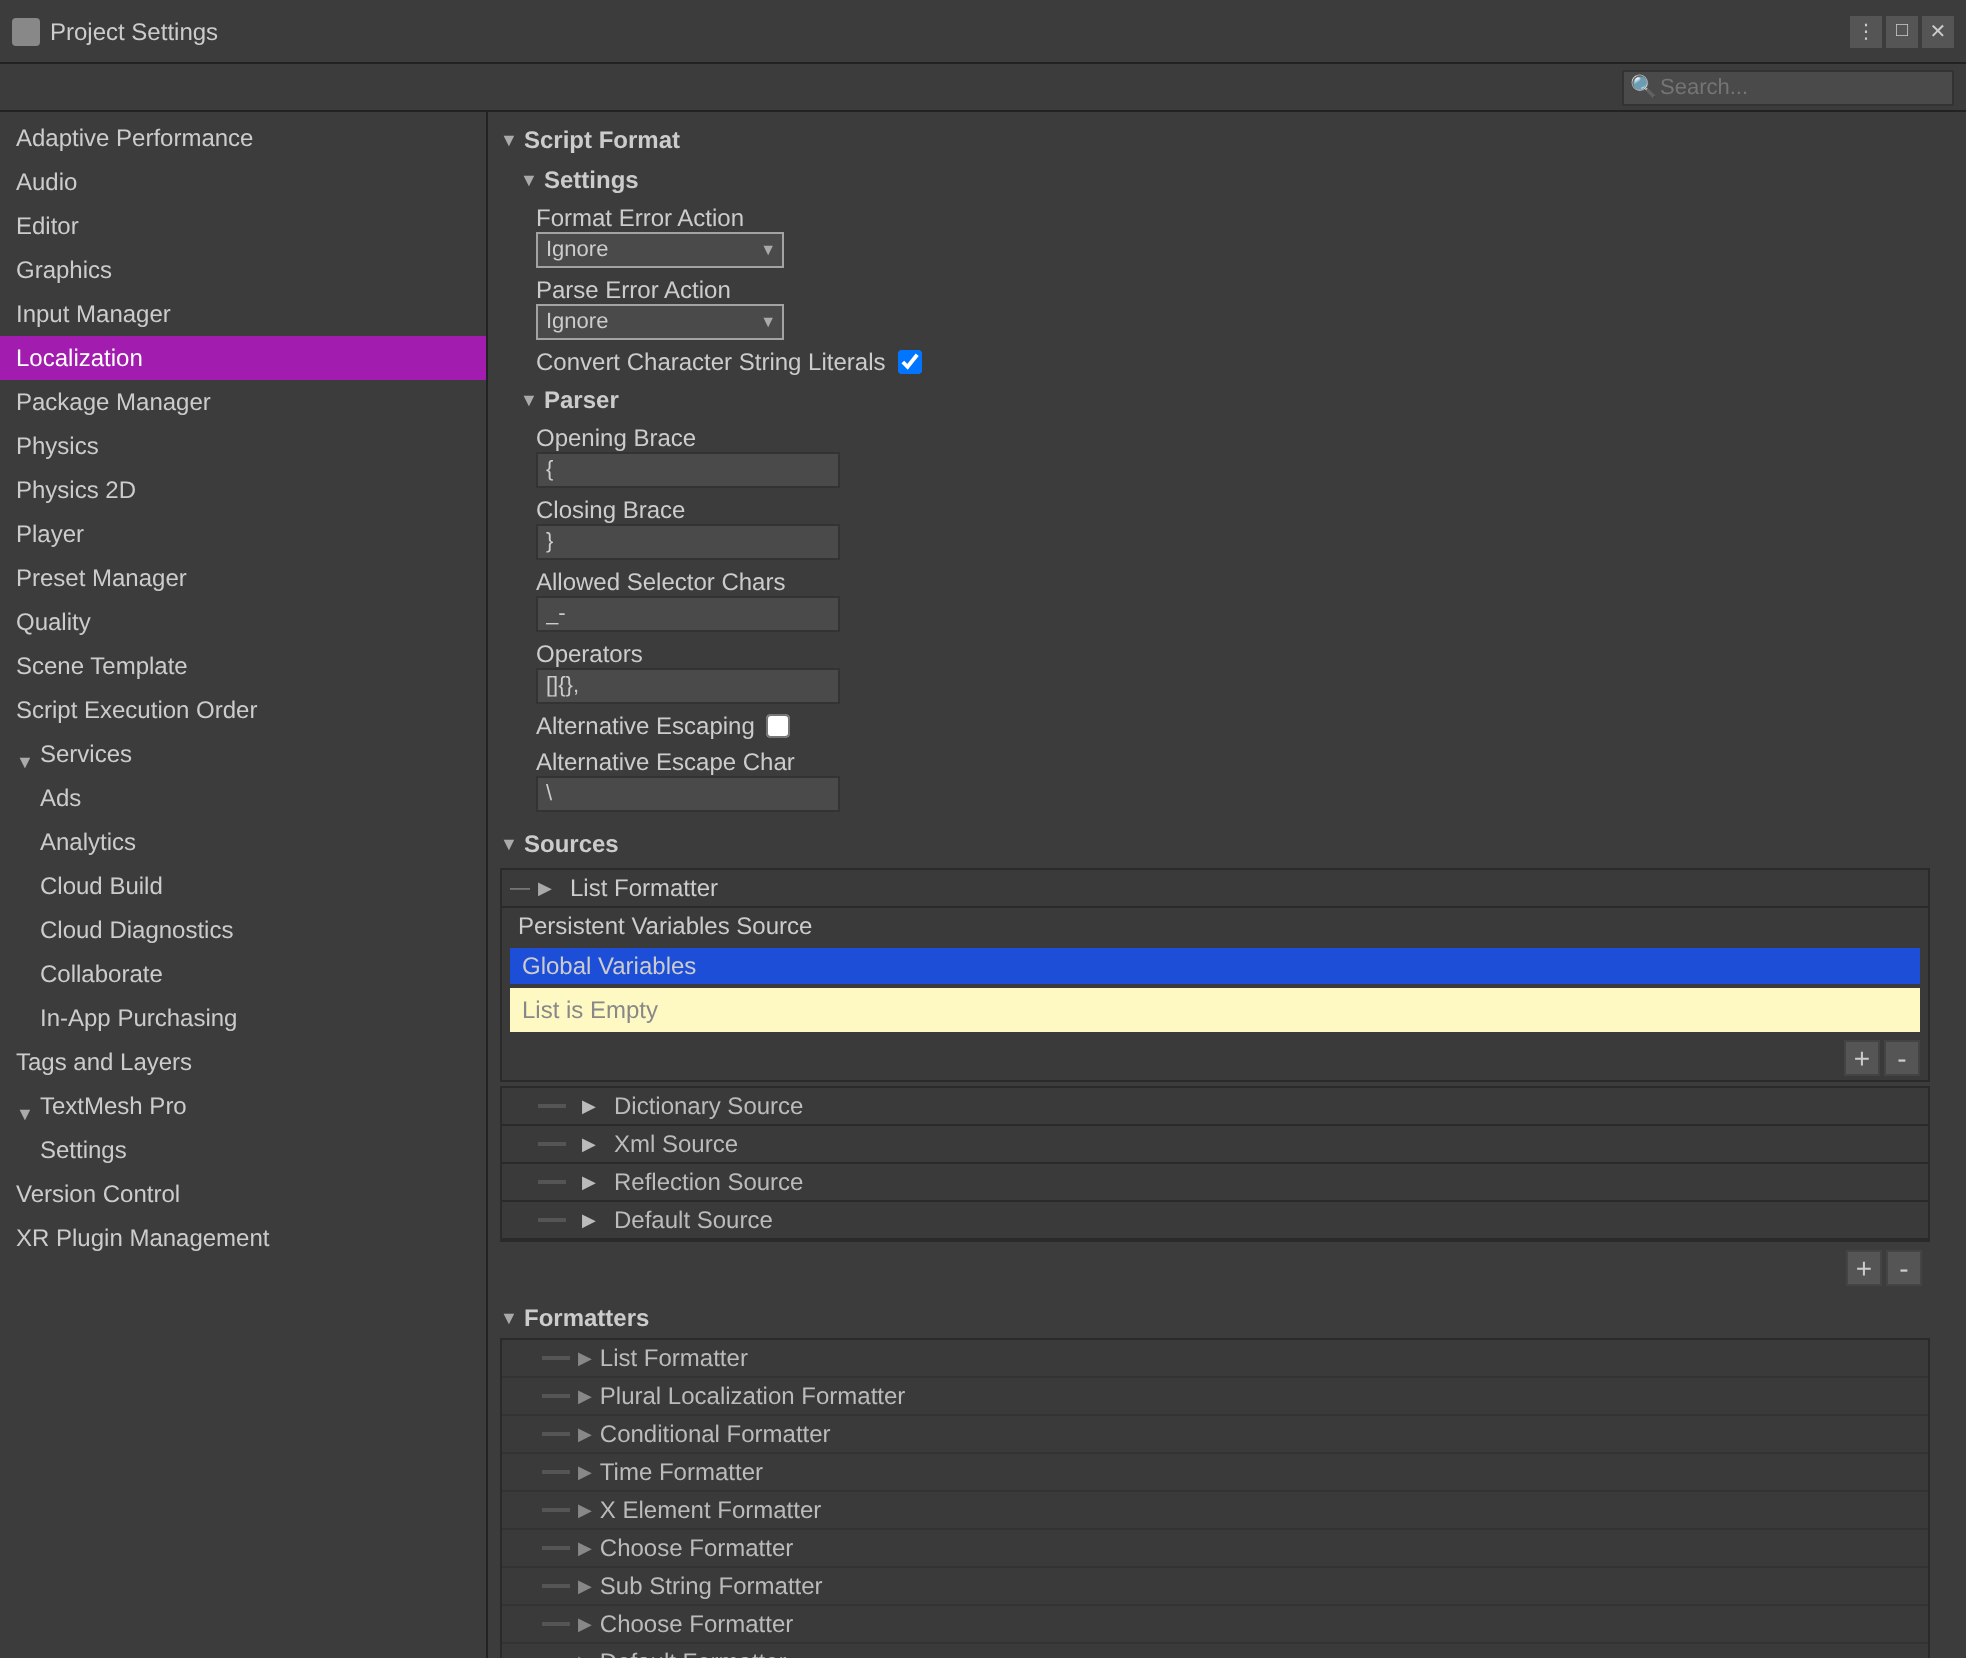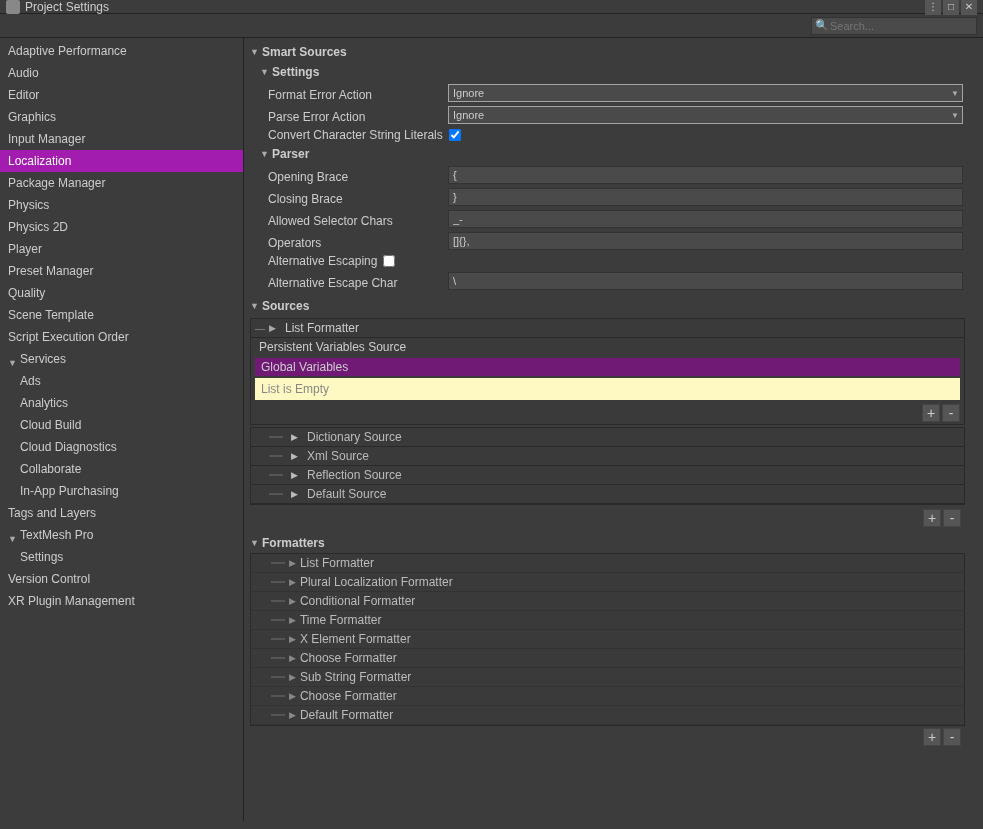--- a/index.html
+++ b/index.html
@@ -8,21 +8,21 @@
       height: 829px;
       background: #3c3c3c;
       font-family: 'Segoe UI', Arial, sans-serif;
       font-size: 12px;
       color: #ccc;
       overflow: hidden;
     }
 
     
     .title-bar {
-      height: 14px;
+      height: 32px;
       background: #3c3c3c;
       border-bottom: 1px solid #222;
       display: flex;
       align-items: center;
       padding: 0 6px;
       gap: 5px;
     }
     .title-bar-icon {
       width: 14px;
       height: 14px;
@@ -141,23 +141,24 @@
       padding: 3px 6px;
       cursor: pointer;
       color: #ccc;
       font-size: 12px;
       font-weight: bold;
     }
     .section-header .triangle { color: #aaa; }
 
     .field-row {
       display: flex;
-      align-items: flex-end;
+      align-items: flex-start;
       padding: 2px 8px 2px 24px;
       min-height: 20px;
+      flex-direction: column;
     }
     .field-label {
       color: #ccc;
       font-size: 12px;
       min-width: 180px;
       flex-shrink: 0;
     }
     .field-value {
       flex: 1;
     }
@@ -337,21 +338,21 @@
     <div class="sidebar-item indented">Settings</div>
     <div class="sidebar-item">Version Control</div>
     <div class="sidebar-item">XR Plugin Management</div>
   </div>
 
   <div class="content">
     <div class="content-inner">
 
       <div class="section-header">
         <span class="triangle">▼</span>
-        <span>Smart Sources</span>
+        <span>Script Format</span>
       </div>
 
       <div class="sub-section-header">
         <span class="triangle">▼</span>
         <span>Settings</span>
       </div>
 
       <div class="field-row">
         <span class="field-label">Format Error Action</span>
         <div class="field-value">
@@ -436,21 +437,21 @@
       </div>
 
       <div style="margin: 2px 6px;">
         <div style="background:#3a3a3a; border:1px solid #2a2a2a;">
           <div style="display:flex;align-items:center;padding:2px 4px;background:#3a3a3a;border-bottom:1px solid #2a2a2a;">
             <span style="color:#888;font-size:10px;margin-right:4px;">—</span>
             <span class="triangle" style="font-size:9px;">▶</span>
             <span style="margin-left:4px;font-size:12px;color:#ccc;">List Formatter</span>
           </div>
           <div style="padding:2px 8px;font-size:12px;color:#ccc;">Persistent Variables Source</div>
-          <div style="background:#701a75;margin:2px 4px;padding:2px 6px;font-size:12px;color:#ccc;">Global Variables</div>
+          <div style="background:#1d4ed8;margin:2px 4px;padding:2px 6px;font-size:12px;color:#ccc;">Global Variables</div>
           <div style="background:#fef9c3;margin:2px 4px;padding:4px 6px;font-size:12px;color:#888;">List is Empty</div>
           <div class="plus-minus-row">
             <button class="pm-btn">+</button>
             <button class="pm-btn">-</button>
           </div>
         </div>
       </div>
 
       <div style="margin:2px 6px;background:#3a3a3a;border:1px solid #2a2a2a;">
         <div class="sources-list-item">

